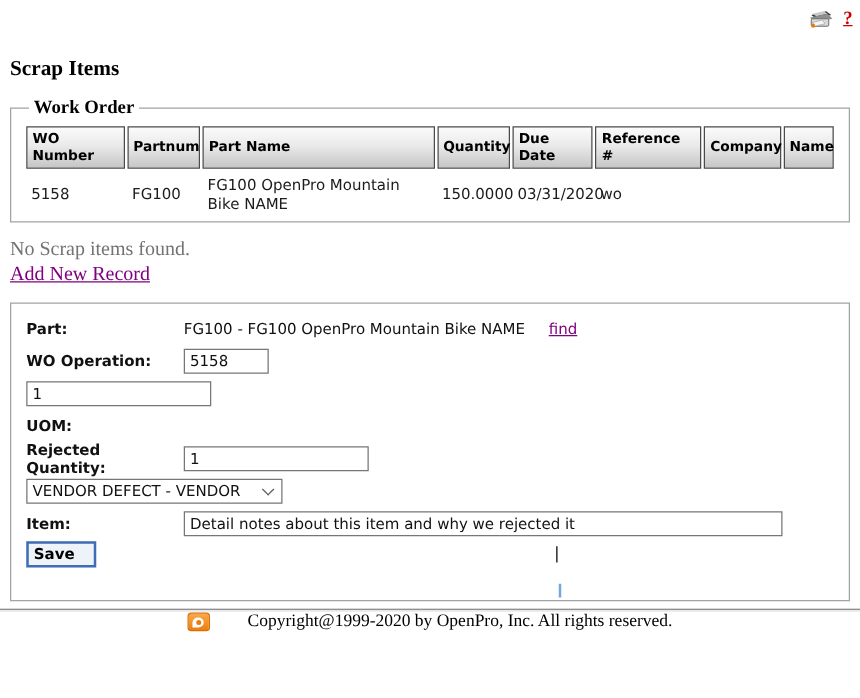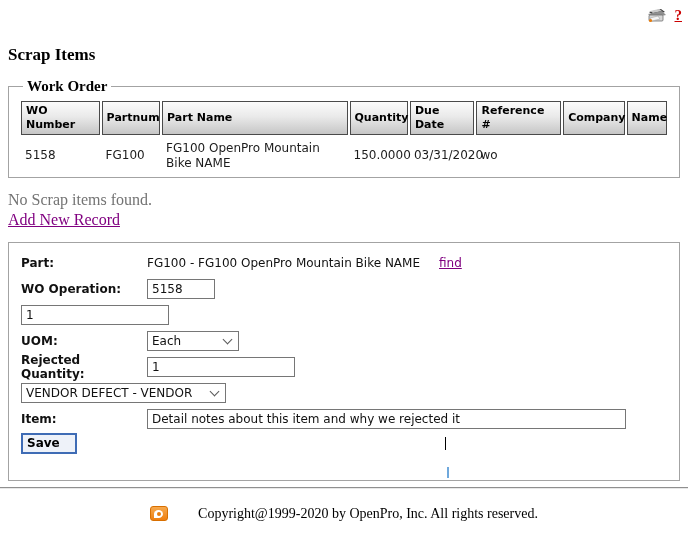--- a/index.html
+++ b/index.html
@@ -108,21 +108,21 @@
   
   .text-caret { position: absolute; left: 445px; top: 437px; width: 1px; height: 13px; background: #000; }
   .stray-caret { position: absolute; left: 447px; top: 467px; width: 2px; height: 11px; background: #6fa8dc; }
   
   .footer-rule {
     margin-top: 6px; height: 2px;
     border-top: 1px solid #8f8f8f; border-bottom: 1px solid #e8e8e8;
     background: #bfbfbf;
   }
   .footer {
-    margin-top: 17px;
+    margin-top: 1px;
     display: flex; justify-content: center; align-items: center; gap: 30px;
   }
   .footer-logo {
     width: 18px; height: 15px; border-radius: 3px;
     background: linear-gradient(#f7a94d, #ee7f10);
     border: 1px solid #d86f00;
     position: relative; display: inline-block;
   }
   .footer-logo::after {
     content: ""; position: absolute; left: 3px; top: 3px;
@@ -221,25 +221,20 @@
     <span class="form-label">WO Operation:</span>
     <input type="text" class="inp-woop" value="5158" style="">
   </div>
 
   <div class="form-row">
     <input type="text" class="inp-med" value="1" style="">
   </div>
 
   <div class="form-row">
     <span class="form-label">UOM:</span>
-    <span class="select-wrap">
-      <select class="sel-uom">
-        <option>Each</option>
-      </select>
-    </span>
   </div>
 
   <div class="form-row">
     <span class="form-label">Rejected Quantity:</span>
     <input type="text" class="inp-med" value="1" style="">
   </div>
 
   <div class="form-row">
     <span class="select-wrap">
       <select class="sel-reason">

